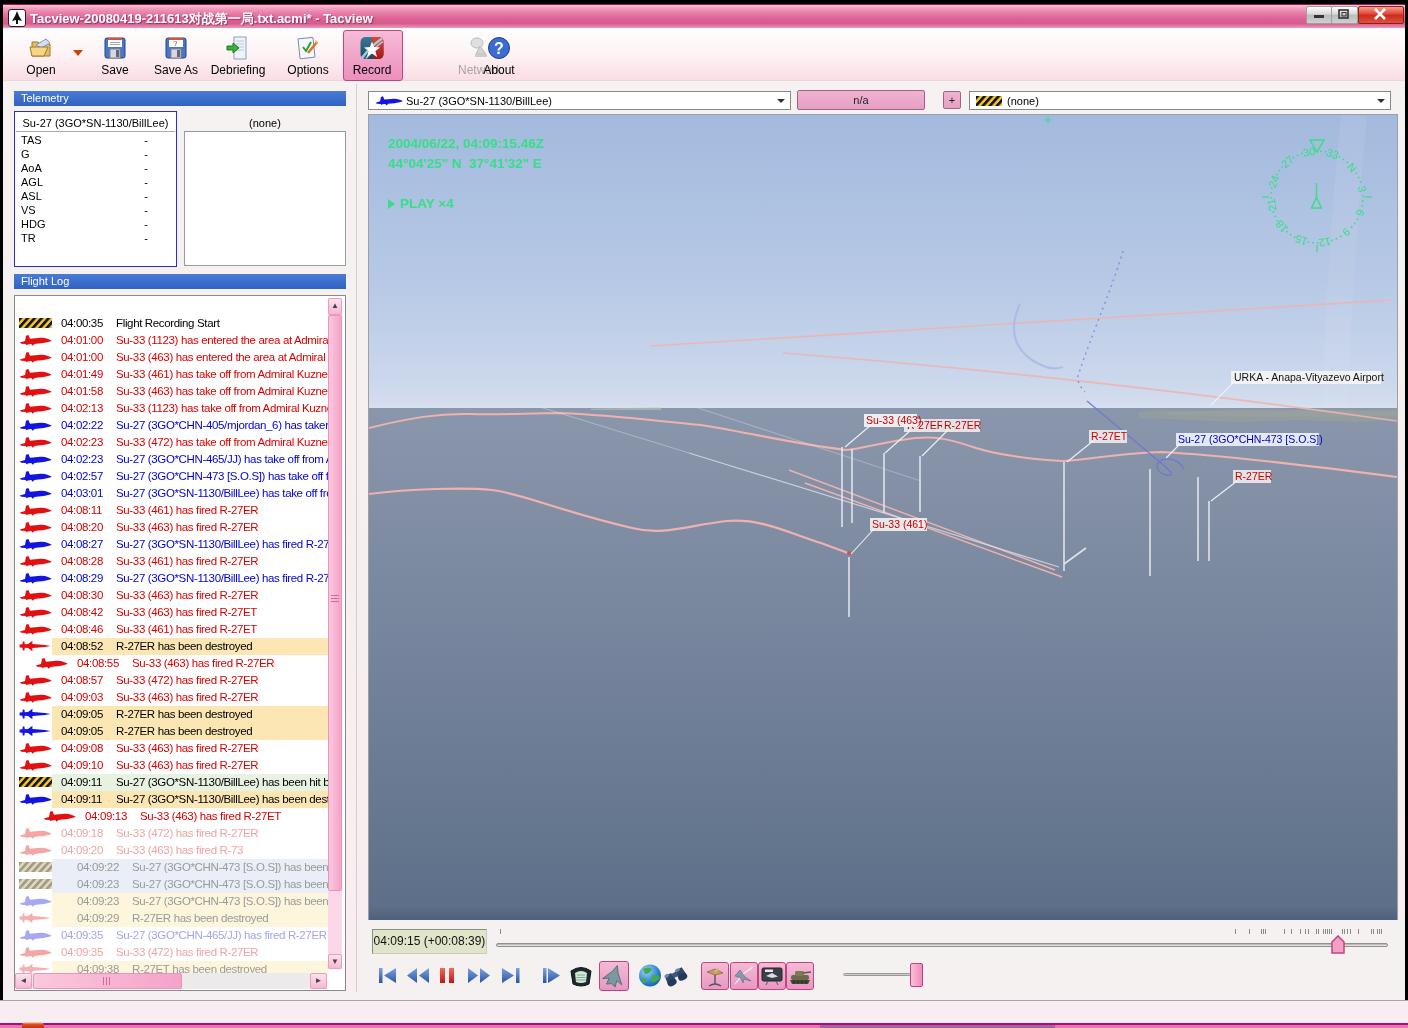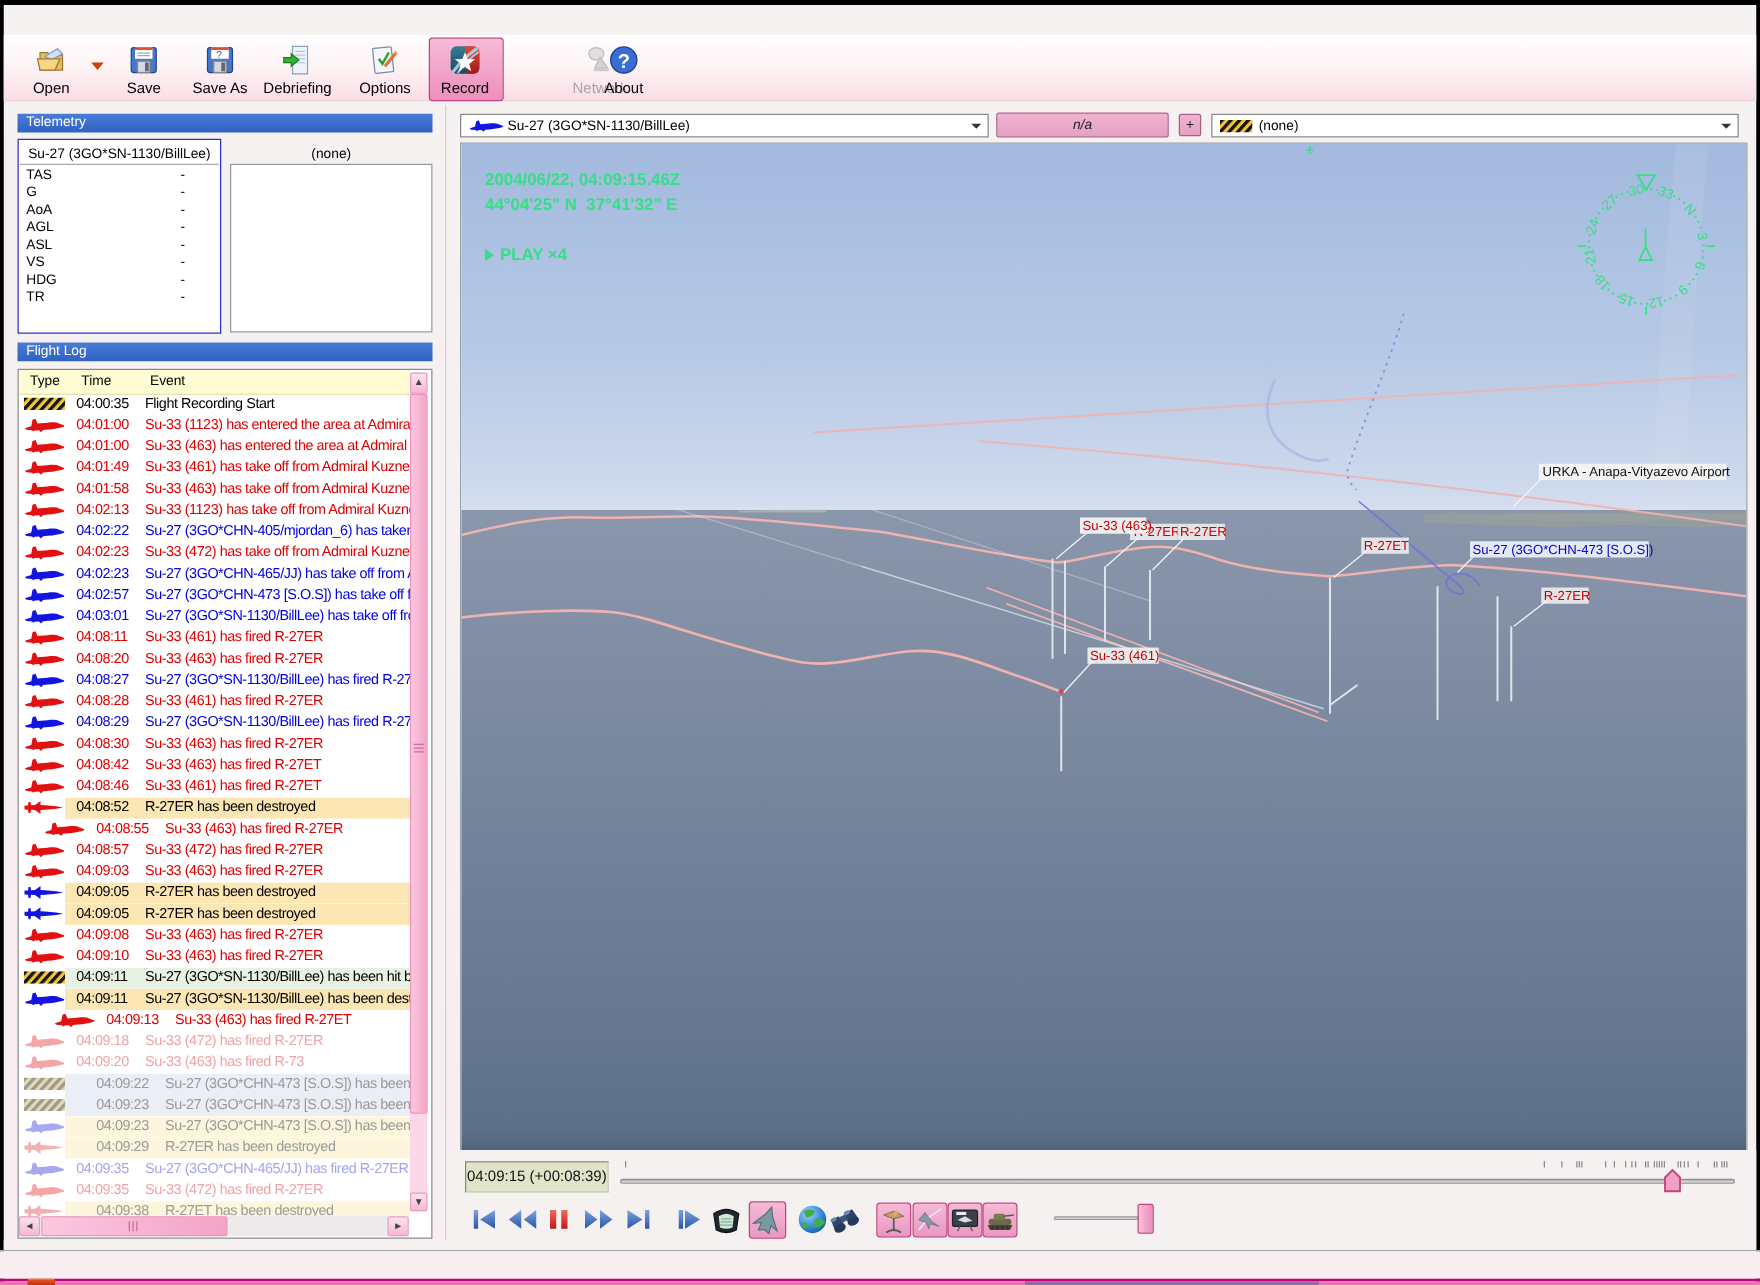--- a/index.html
+++ b/index.html
@@ -61,20 +61,36 @@
 #statusbar{position:absolute;left:0;top:1001px;width:100%;height:22px;background:#f8edf1;}
 #taskline{position:absolute;left:0;top:1023px;width:100%;height:2px;background:#c0007c;}
 #taskbar{position:absolute;left:0;top:1025px;width:100%;height:3px;background:#df7ab0;}
 </style>
 </head>
 <body>
 <div id="win">
   <div id="edgeT"></div>
     <div id="edgeL"></div>
     <div id="edgeR"></div>
+  <div id="titlebar">
+    <div id="appicon"><svg width="16" height="16" viewBox="0 0 16 16">
+          <path d="M8 1 L10 6 L13 11 L9 10 L9 14 L7 14 L7 10 L3 11 L6 6 Z" fill="#111"></path>
+        </svg></div>
+    <div id="titletext">Tacview-20080419-211613对战第一局.txt.acmi* - Tacview</div>
+    <div class="winbtn" style="left:1303px;width:25px;"><svg width="24" height="14">
+          <rect x="7" y="8" width="10" height="3" fill="#333"></rect>
+        </svg></div>
+    <div class="winbtn" style="left:1328px;width:25px;"><svg width="24" height="14">
+          <rect x="7" y="3" width="9" height="8" fill="none" stroke="#333" stroke-width="1.6"></rect>
+          <rect x="10" y="5.5" width="4" height="3.5" fill="none" stroke="#333"></rect>
+        </svg></div>
+    <div class="winbtn" style="left:1355px;width:44px;background:linear-gradient(#f4a08c,#e04434 45%,#cc2a1c 50%,#dd5140);border-color:#8c2016;"><svg width="42" height="14">
+          <path d="M16 2 L21 7 L26 2 M16 12 L21 7 L26 12" stroke="#fff" stroke-width="2.6" fill="none"></path>
+        </svg></div>
+  </div>
   <div id="toolbar">
     <div class="tbtn" style="left:10px;">
       <svg width="26" height="26" viewBox="0 0 26 26">
           <path d="M4 7 L10 7 L12 9 L22 9 L22 21 L4 21 Z" fill="#e8bd63" stroke="#a07830"></path>
           <path d="M8 10 L18 4 L22 8 L13 13 Z" fill="#cfe2f5" stroke="#7a9ac0"></path>
           <path d="M2 12 L20 12 L16 21 L4 21 Z" fill="#f5d783" stroke="#a07830"></path>
         </svg>
       <div class="lbl">Open</div>
     </div>
     <div style="position:absolute;left:70px;top:22px;width:0;height:0;border:5px solid transparent;border-top:6px solid #cc4400;"></div>
@@ -183,25 +199,20 @@
         <pattern id="haz" width="7" height="10" patternUnits="userSpaceOnUse" patternTransform="skewX(-42)">
             <rect width="7" height="10" fill="#f4c430"></rect>
             <rect width="3.6" height="10" fill="#151515"></rect>
           </pattern>
         <pattern id="hazf" width="7" height="10" patternUnits="userSpaceOnUse" patternTransform="skewX(-42)">
             <rect width="7" height="10" fill="#e8d9a8"></rect>
             <rect width="3.6" height="10" fill="#9a9a9a"></rect>
           </pattern>
       </defs>
     </svg>
-    <div id="fhdr">
-      <span style="position:absolute;left:9px;top:3px;">Type</span>
-      <span style="position:absolute;left:50px;top:3px;">Time</span>
-      <span style="position:absolute;left:105px;top:3px;">Event</span>
-    </div>
     <div id="frows">
       <div class="frow" style="top:19px;">
           <svg width="33" height="10" style="left:4px;top:3px;">
             <rect width="33" height="10" fill="url(#haz)"></rect>
           </svg>
           <span class="t blk">04:00:35</span>
           <span class="e blk">Flight Recording Start</span>
         </div>
       <div class="frow" style="top:36px;">
           <svg width="33" height="12" style="left:4px;top:2px;" viewBox="0 0 33 12">
@@ -494,21 +505,21 @@
     </div>
   </div>
 
   <div class="combo" style="left:368px;width:423px;">
       <svg width="28" height="11" viewBox="0 0 33 12" style="position:absolute;left:6px;top:3px;">
         <use href="#jet" fill="#1414e0"></use>
       </svg>
       <span style="position:absolute;left:37px;top:3px;">Su-27 (3GO*SN-1130/BillLee)</span>
       <div class="arr"></div>
     </div>
-  <div class="pinkbtn" style="left:797px;top:90px;width:138px;height:20px;line-height:18px;font-style:italic;">n/a</div>
+  <div class="pinkbtn" style="left:797px;top:90px;width:128px;height:20px;line-height:18px;">n/a</div>
   <div class="pinkbtn" style="left:943px;top:91px;width:18px;height:18px;line-height:16px;">+</div>
   <div class="combo" style="left:969px;width:422px;">
       <svg width="26" height="10" style="position:absolute;left:6px;top:4px;">
         <rect width="26" height="10" fill="url(#haz)"></rect>
       </svg>
       <span style="position:absolute;left:37px;top:3px;">(none)</span>
       <div class="arr"></div>
     </div>
   <div style="position:absolute;left:356px;top:84px;width:1px;height:912px;background:#d8ccd0;"></div>
   <div id="view3d">

